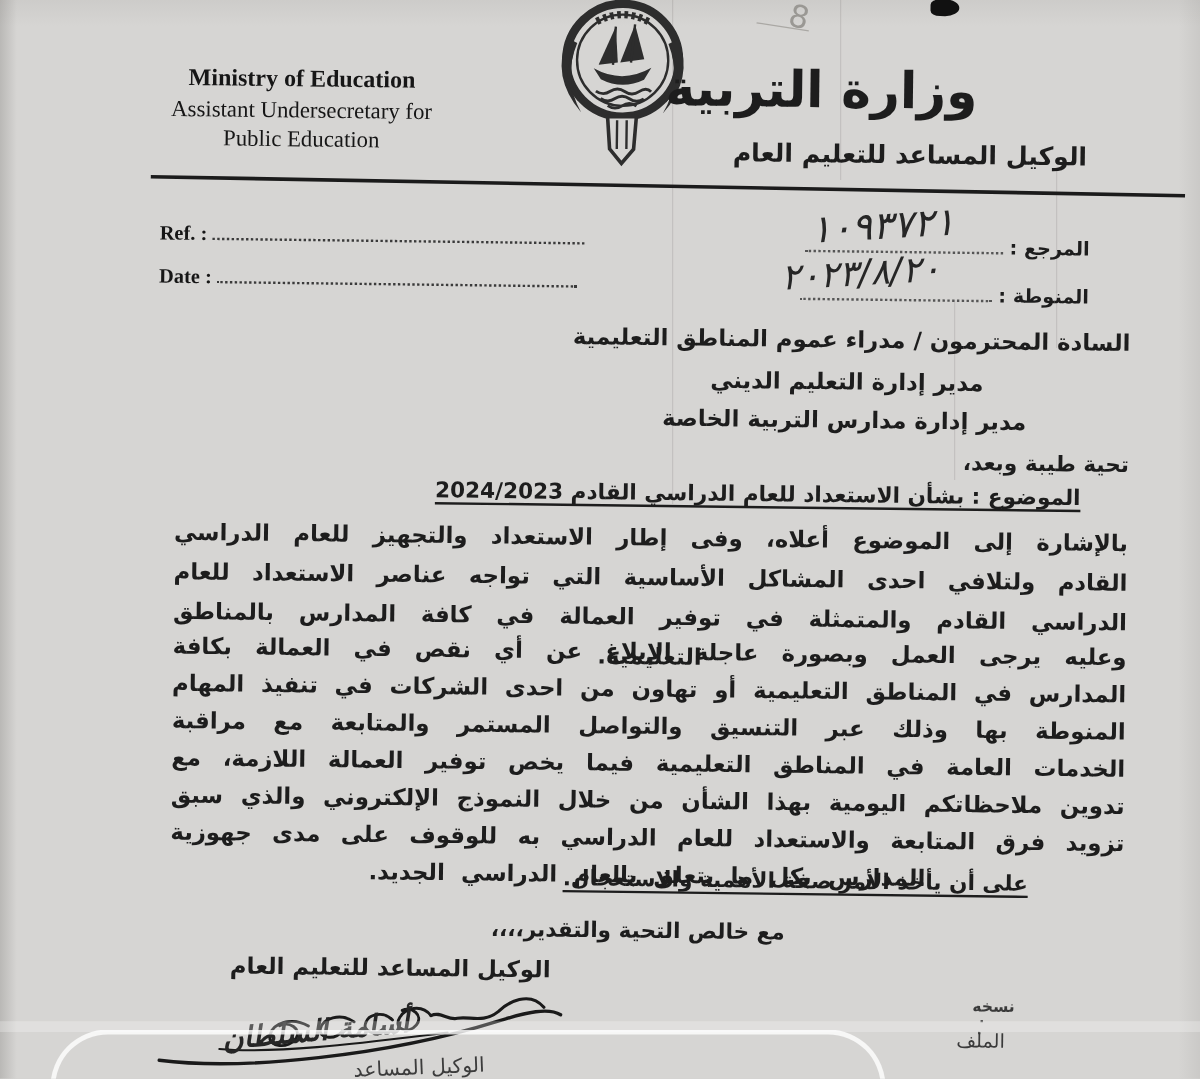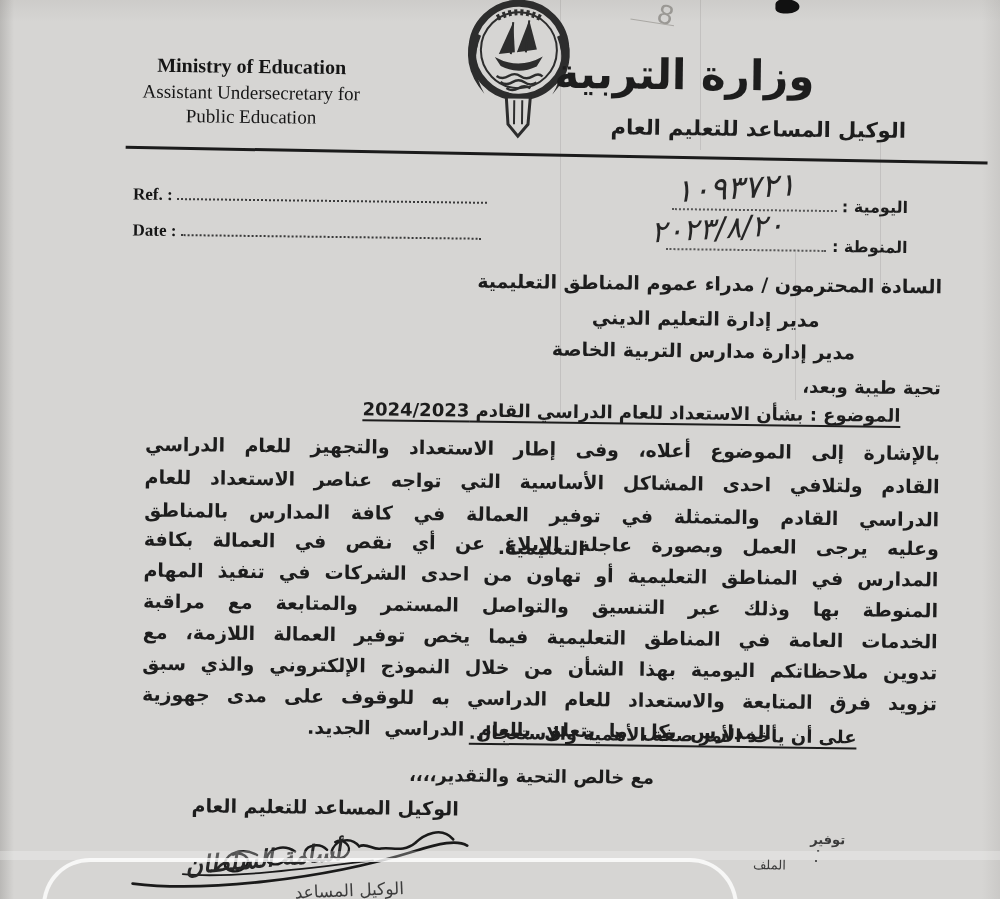--- a/index.html
+++ b/index.html
@@ -81,21 +81,21 @@
   <div class="abs en" style="left:130px;top:188px;font-size:17px;">
     <span class="b">Ref. :</span>
     <span class="dots" style="width:310px;"></span>
   </div>
   <div class="abs en" style="left:130px;top:224px;font-size:17px;">
     <span class="b">Date :</span>
     <span class="dots" style="width:300px;"></span>
   </div>
 
   <div class="abs ar" style="right:95px;top:192px;font-size:16px;">
-    <span class="b">اليومية :</span>
+    <span class="b">المرجع :</span>
     <span class="dots" style="width:165px;border-color:#555;"></span>
   </div>
   <div class="abs hand" style="left:672px;top:166px;font-size:32px;transform:rotate(-4deg);">١٠٩٣٧٢١</div>
 
   <div class="abs ar" style="right:95px;top:232px;font-size:16px;">
     <span class="b">المنوطة :</span>
     <span class="dots" style="width:160px;border-color:#555;"></span>
   </div>
   <div class="abs hand" style="left:648px;top:208px;font-size:30px;transform:rotate(-4deg);">٢٠٢٣/٨/٢٠</div>
 
@@ -123,21 +123,21 @@
       <path d="M204 30 C196 22 184 26 182 32 C178 40 190 44 196 38" stroke="#1a1a1a" stroke-width="2.4" stroke-linecap="round"></path>
       <path d="M172 32 C160 24 146 30 144 38 C142 46 156 48 162 40" stroke="#1a1a1a" stroke-width="2.4" stroke-linecap="round"></path>
       <path d="M134 36 C120 28 104 34 102 44 C100 54 118 56 124 46 C128 38 118 32 110 36" stroke="#1a1a1a" stroke-width="2.4" stroke-linecap="round"></path>
       <path d="M10 66 C80 74 200 60 292 30 C316 22 334 18 344 24" stroke="#1a1a1a" stroke-width="2.8" stroke-linecap="round"></path>
       <path d="M60 56 C110 60 190 48 250 40" stroke="#1a1a1a" stroke-width="1.8" stroke-linecap="round"></path>
     </svg>
   </div>
   <div class="abs hand" style="left:190px;top:848px;font-size:24px;transform:rotate(-6deg);font-weight:bold;">أسامة السلطان</div>
   <div class="abs ar" style="left:300px;top:882px;font-size:17px;color:#3c3c3c;transform:rotate(-3deg);">الوكيل المساعد</div>
 
-  <div class="abs ar b" style="left:815px;top:828px;font-size:13px;color:#3a3a3a;">توفير</div>
+  <div class="abs ar b" style="left:815px;top:828px;font-size:13px;color:#3a3a3a;">نسخه</div>
   <div class="abs" style="left:822px;top:846px;width:2px;height:2px;background:#555;"></div>
   <div class="abs" style="left:820px;top:856px;width:2px;height:2px;background:#555;"></div>
-  <div class="abs ar" style="left:758px;top:854px;font-size:13px;color:#3a3a3a;">الملف</div>
+  <div class="abs ar" style="left:802px;top:854px;font-size:16px;color:#3a3a3a;">الملف</div>
 
 </div>
 
 <div class="overlay-band"></div>
 <div class="overlay-rect"></div>
 
 </body></html>

